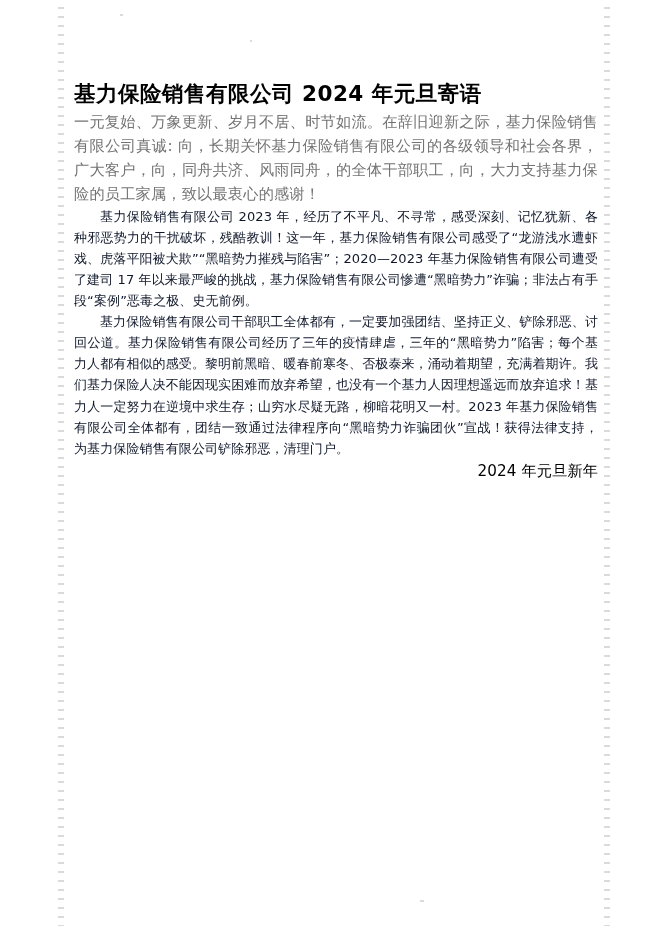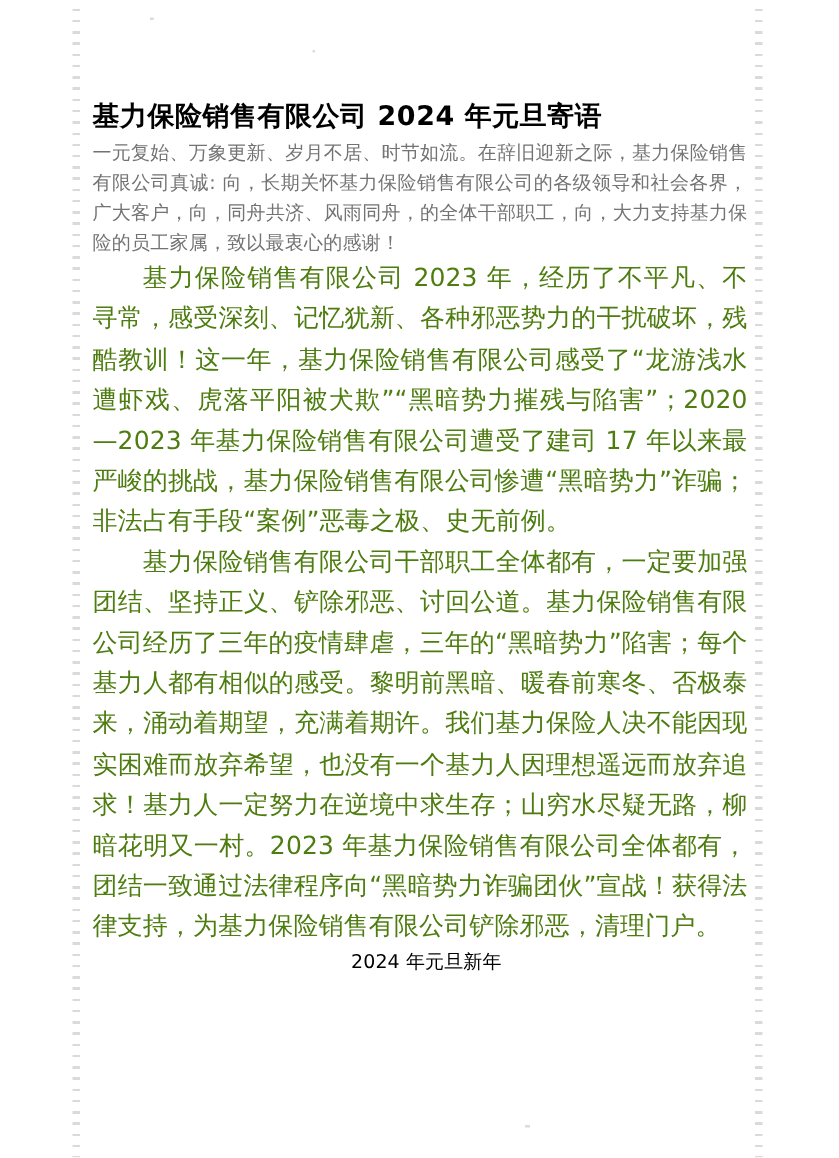--- a/index.html
+++ b/index.html
@@ -45,43 +45,43 @@
     font-size: 15.2px;
     line-height: 1.58;
     color: #737373;
     text-align: justify;
     text-justify: inter-ideograph;
     margin: 0;
     letter-spacing: 0.2px;
   }
   .para {
     font-family: "DejaVu Sans", sans-serif;
-    font-size: 20px;
+    font-size: 13px;
     line-height: 1.62;
-    color: #4d7c0f;
+    color: #0f172a;
     text-align: justify;
     text-justify: inter-ideograph;
     margin: 0;
     text-indent: 2em;
     letter-spacing: 0.1px;
   }
   .para.closing {
     text-indent: 2em;
   }
   .sign {
     font-family: "DejaVu Sans", sans-serif;
     font-size: 15.2px;
     line-height: 1.62;
     color: #000000;
     margin: 0;
     text-align: center;
     letter-spacing: 0.1px;
   }
   .sign.indent-right {
-    text-align: center;
+    text-align: right;
     padding-left: 10px;
   }
   .scan-speckle {
     position: absolute;
     background: #bdbdbd;
     opacity: 0.55;
   }
   .edge-noise {
     position: absolute;
     top: 0;

